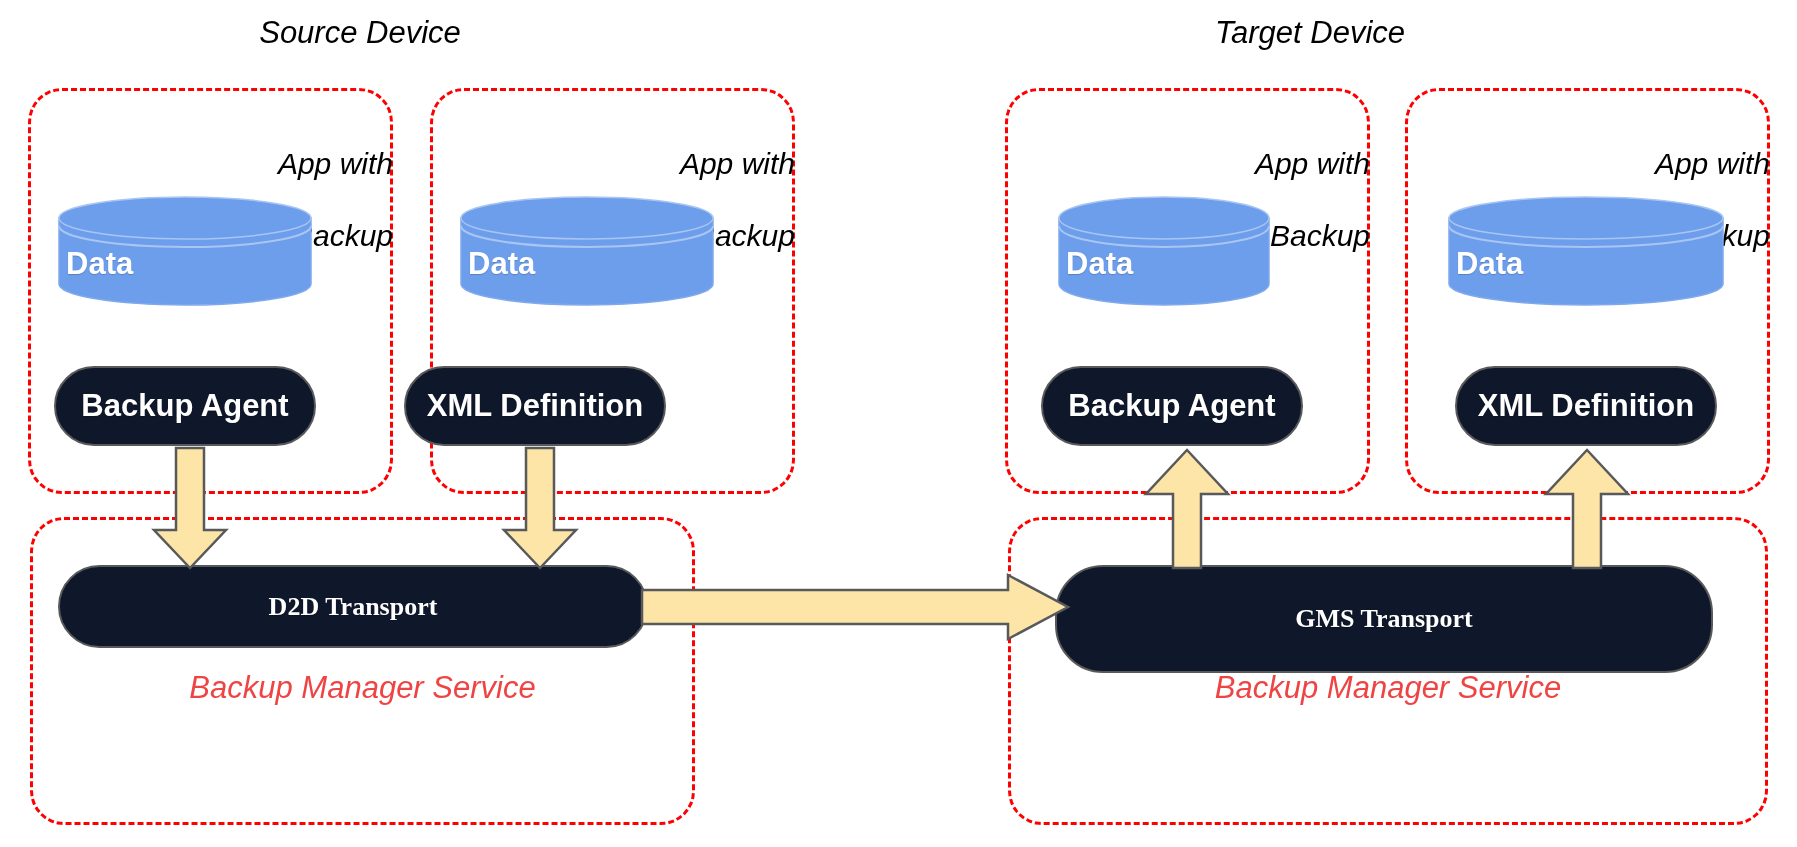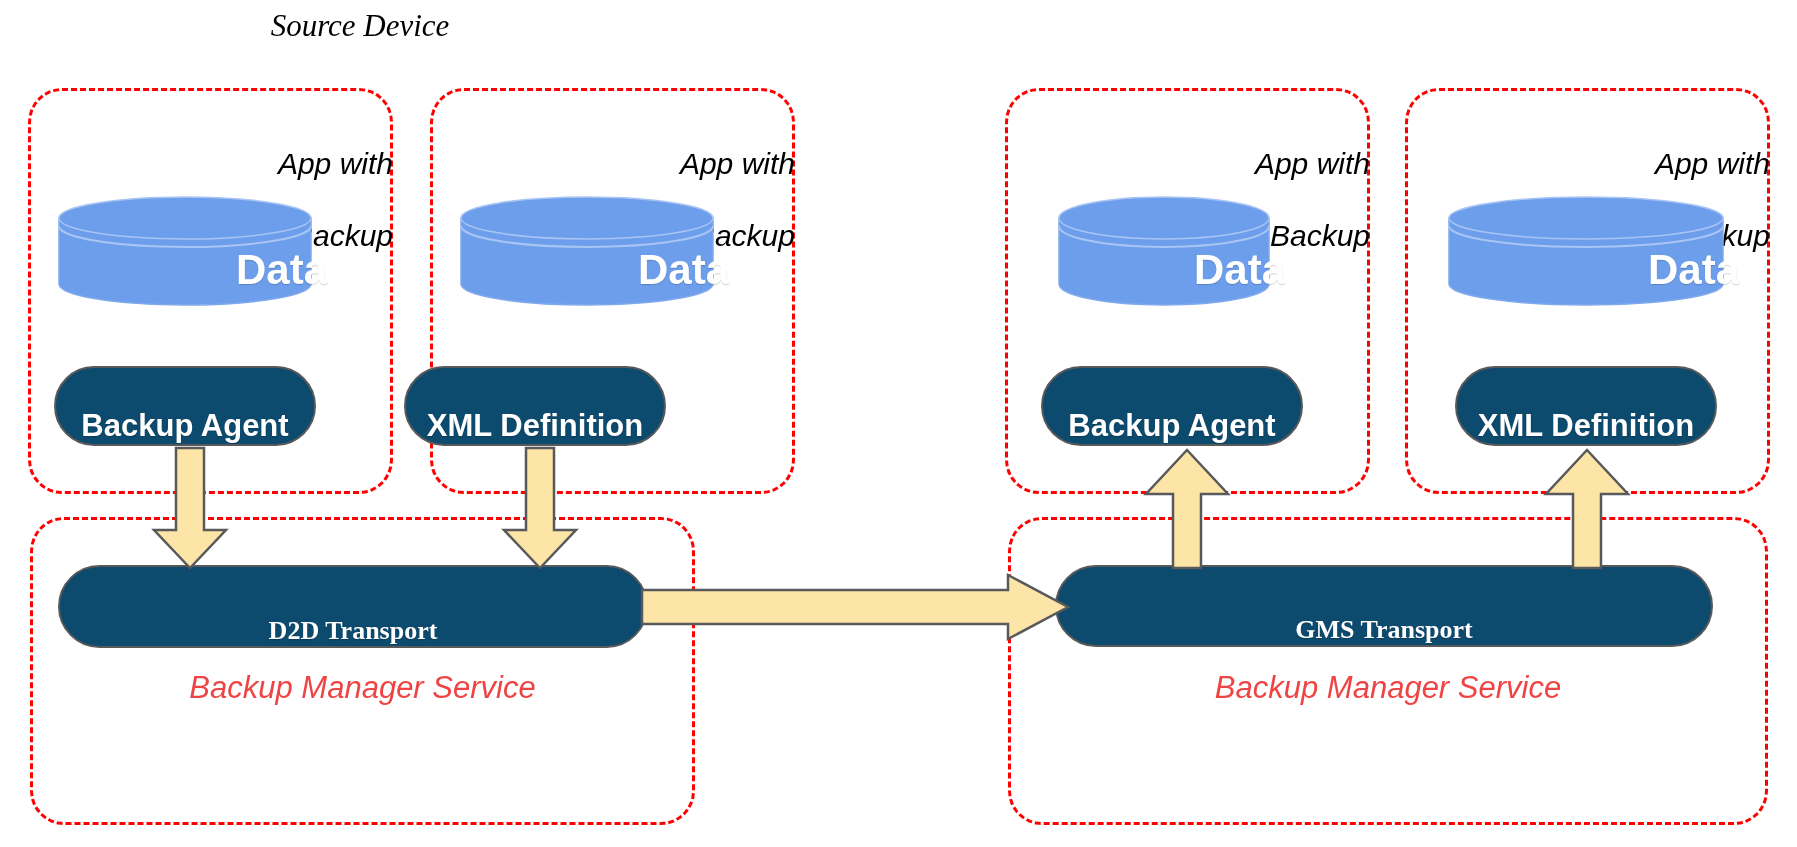--- a/index.html
+++ b/index.html
@@ -57,56 +57,57 @@
   }
 
   
   .cyl{
     position:absolute;
   }
   .cyl svg{display:block;}
   .cyl .cyl-text{
     position:absolute;
     width:100%;
-    left:15px;
-    text-align:right;
+    left:8px;
+    text-align:left;
     color:#ffffff;
     font-weight:bold;
-    font-size:42px;
+    font-size:31px;
     text-shadow:0 1px 1px rgba(0,0,0,.18);
   }
 
   
   .pill{
     position:absolute;
     box-sizing:border-box;
-    background:#0c4a6e;
+    background:#0f172a;
     border:2.5px solid #58595b;
     display:flex;
-    align-items:flex-end;
+    align-items:center;
     justify-content:center;
     color:#ffffff;
     font-weight:bold;
     font-size:31px;
     text-shadow:0 1px 1px rgba(0,0,0,.18);
   }
   .pill.small{border-radius:48px;}
   .pill.wide{border-radius:48px;font-size:26px;font-family:Liberation Serif, serif;}
 
   
   .arrow{position:absolute;}
   .arrow svg{display:block;overflow:visible;}
 </style>
 </head>
 <body>
 
 <div id="stage">
 
-  <div class="device-title" style="left:130px; top:8px; width:460px;font-family:Liberation Serif, serif;">Source Device</div>
-
+  <div class="device-title" style="left:130px; top:15px; width:460px;">Source Device</div>
+
+  <div class="device-title" style="left:1080px; top:15px; width:460px;">Target Device</div>
 
   <div class="dashed-box" style="left:28px; top:88px; width:365px; height:406px;"></div>
   <div class="app-label" style="left:28px; top:110px; width:365px;">
     <span>App with</span><br>
     <span>Key/Value Backup</span>
   </div>
 
   <div class="cyl" style="left:58px; top:196px; width:254px; height:110px;">
     <svg width="254" height="110" viewBox="0 0 254 110">
       <path d="M1,22 L1,88 A126,21 0 0 0 253,88 L253,22 Z" fill="#6d9eeb" stroke="#7fa9ec" stroke-width="1.5"></path>
@@ -192,21 +193,21 @@
     </svg>
     <div class="cyl-text" style="top:50px;">Data</div>
   </div>
 
   <div class="pill small" style="left:1455px; top:366px; width:262px; height:80px;">
     <span>XML Definition</span>
   </div>
 
   <div class="dashed-box" style="left:1008px; top:517px; width:760px; height:308px;"></div>
 
-  <div class="pill wide" style="left:1055px; top:565px; width:658px; height:82px;">
+  <div class="pill wide" style="left:1055px; top:565px; width:658px; height:108px;">
     <span>GMS Transport</span>
   </div>
 
   <div class="bms-label" style="left:1008px; top:670px; width:760px;">Backup Manager Service</div>
 
   <div class="arrow" style="left:1142px; top:448px; width:90px; height:122px;">
     <svg width="90" height="122" viewBox="0 0 90 122">
       <path d="M45,2 L86,46 L59,46 L59,120 L31,120 L31,46 L4,46 Z" fill="#fce5a6" stroke="#58595b" stroke-width="2.5" stroke-linejoin="miter"></path>
     </svg>
   </div>

